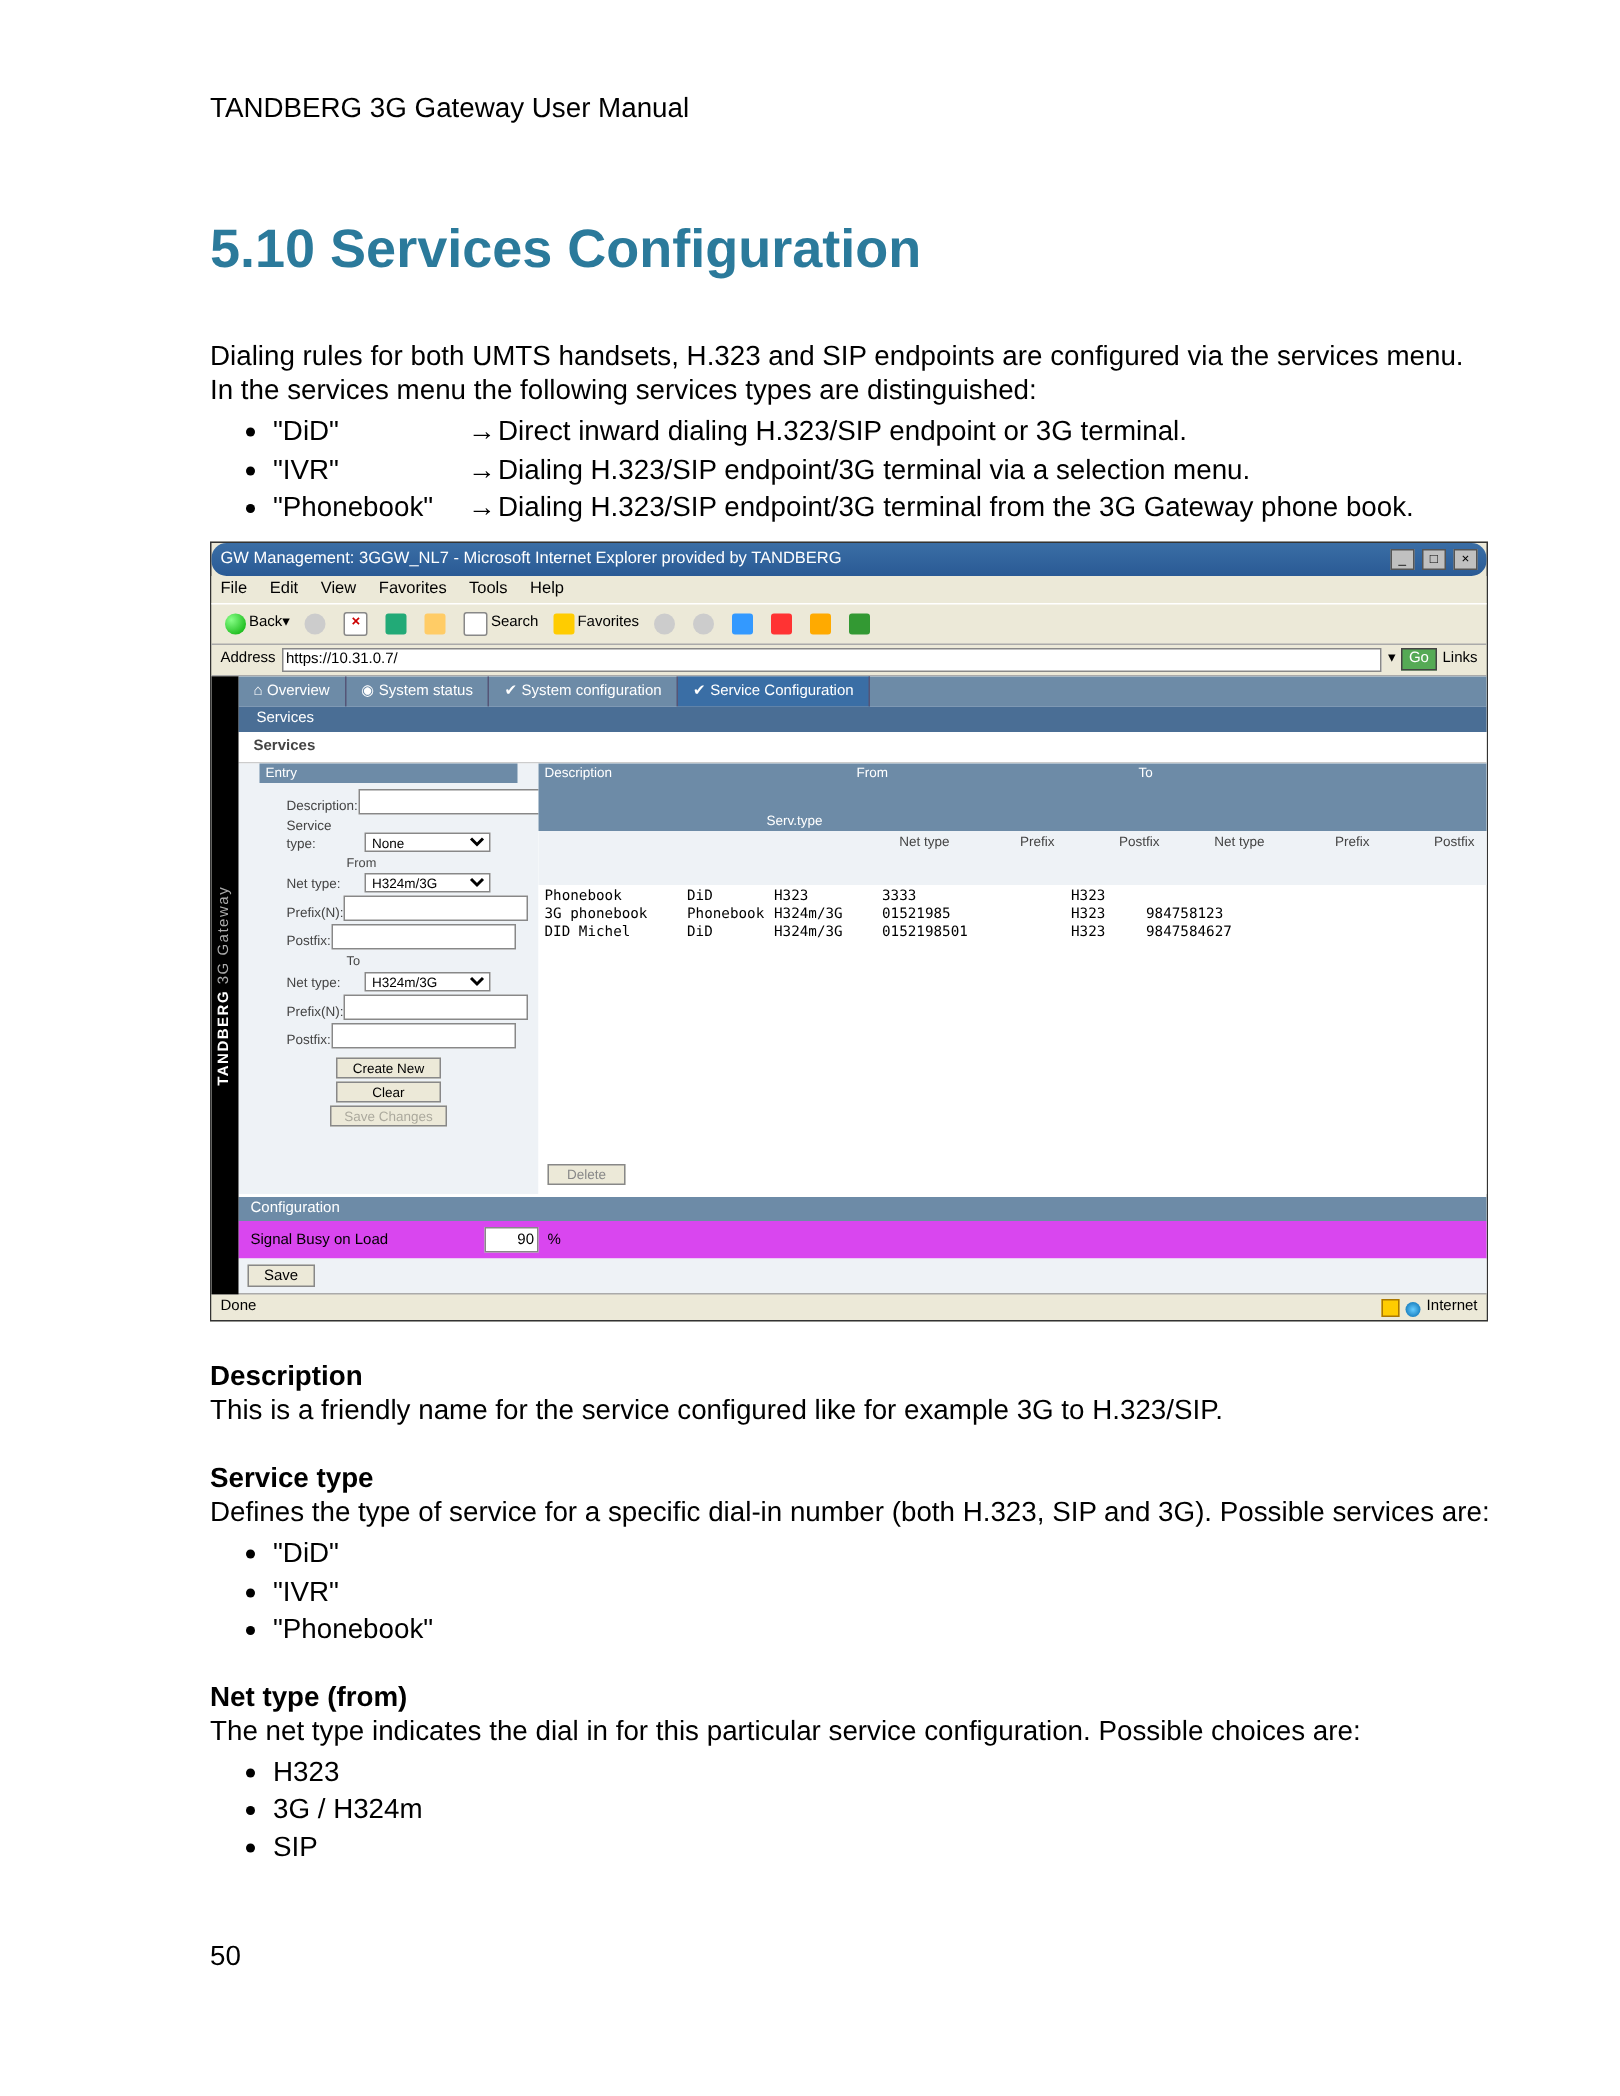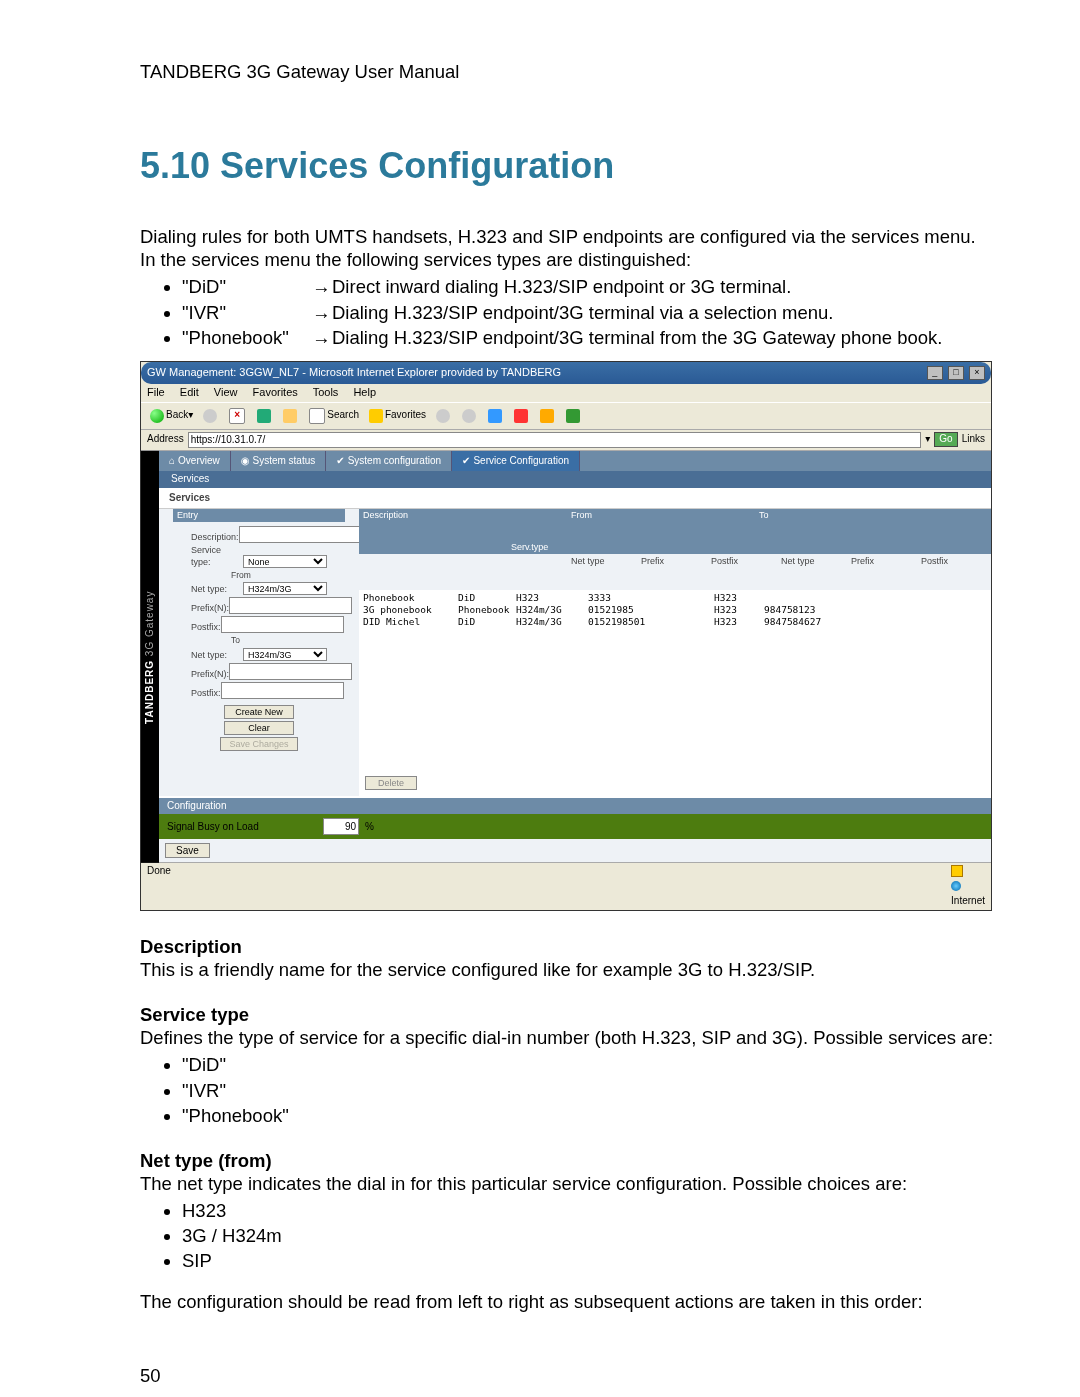--- a/index.html
+++ b/index.html
@@ -113,42 +113,42 @@
   .form-btns button {
     font-size:9px; padding:1px 8px; margin:2px auto; display:block;
     border:1px solid #888; background:#ece9d8; min-width:70px;
   }
 
   .table-pane { flex:1; background:#fff; font-size:9px; padding:0; }
   .thdr { background:#6d8ba7; color:#fff; display:flex; }
   .thdr .c { padding:1px 4px; }
   .c1 { width:140px; } .c2 { width:52px;margin-top:32px; } .c3 { width:62px; } .c4 { width:62px; } .c5{ width:62px; }
   .subthdr { display:flex; color:#444; background:#eef2f6; padding:1px 0; }
-  .subthdr .c { padding:1px 4px; }
+  .subthdr .c { padding:1px 4px;text-align:right; }
   .sp140 { width:140px; }
   .rows { font-family: monospace; font-size:9.5px; padding:2px 4px; }
   .rows .r { display:flex; }
   .rows .r span:nth-child(1){ width:95px; }
   .rows .r span:nth-child(2){ width:58px; }
   .rows .r span:nth-child(3){ width:72px; }
   .rows .r span:nth-child(4){ width:76px; }
   .rows .r span:nth-child(5){ width:50px; }
   .rows .r span:nth-child(6){ width:50px; }
   .rows .r span:nth-child(7){ width:70px; }
   .delete-row { padding:6px; }
   .delete-row button { font-size:9px; padding:1px 12px; border:1px solid #888; background:#ece9d8; color:#888;}
   .conf-bar { background:#6d8ba7; color:#fff; padding:2px 8px; font-size:10px; margin-top:2px; }
-  .conf-row { background:#4d7c0f; padding:4px 8px; font-size:10px; display:flex; align-items:center; gap:6px;}
+  .conf-row { background:#d946ef; padding:4px 8px; font-size:10px; display:flex; align-items:center; gap:6px;}
   .conf-row input { width:30px; height:13px; border:1px solid #888; font-size:10px; text-align:right;}
   .save-row { background:#eef2f6; padding:4px 6px; }
   .save-row button { font-size:10px; padding:1px 10px; border:1px solid #888; background:#ece9d8; }
 
   .statusbar { background:#ece9d8; border-top:1px solid #aaa; padding:2px 6px; display:flex;
     justify-content:space-between; font-size:10px; }
-  .statusbar .right { display:flex; align-items:flex-start; gap:4px;flex-direction:column; }
+  .statusbar .right { display:flex; align-items:flex-end; gap:4px; }
   .lock { width:10px; height:10px; background:#fc0; border:1px solid #aa7700;}
   .globe{ width:10px; height:10px; background:radial-gradient(circle,#6cf,#06a); border-radius:50%;}
 </style>
 </head>
 <body>
 
 <div class="page">
 
   <div class="header-text">TANDBERG 3G Gateway User Manual</div>
 
@@ -396,16 +396,15 @@
   </ul>
 
   <div class="section-title">Net type (from)</div>
   <div class="para">The net type indicates the dial in for this particular service configuration. Possible choices are:</div>
   <ul class="bullets">
     <li>H323</li>
     <li>3G / H324m</li>
     <li>SIP</li>
   </ul>
 
-  <div class="para" style="margin-top:18px">The configuration should be read from left to right as subsequent actions are taken in this order:</div>
 
   <div class="page-num">50</div>
 </div>
 
 </body></html>

